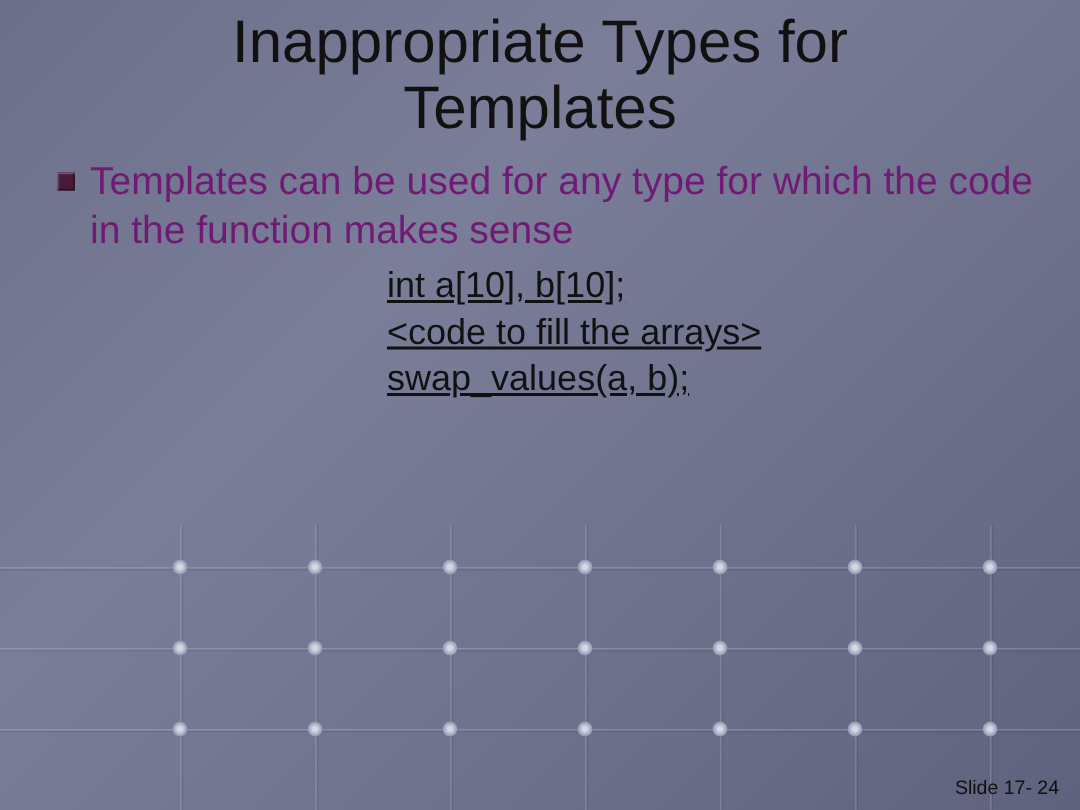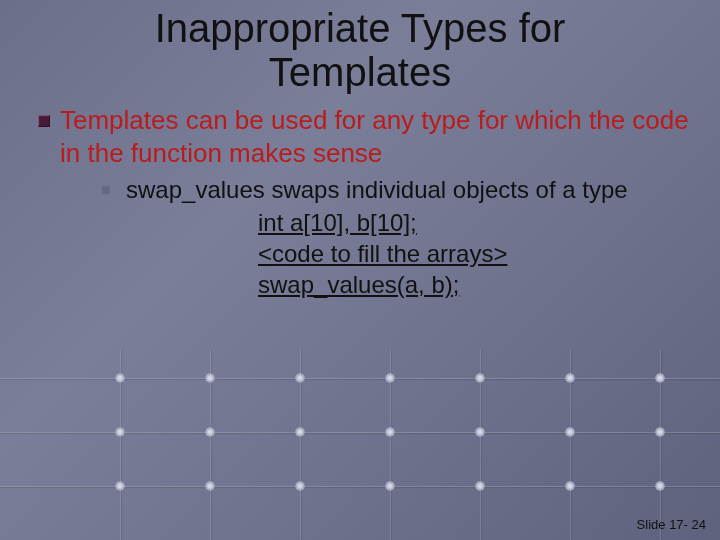--- a/index.html
+++ b/index.html
@@ -59,21 +59,21 @@
   }
 
   .content {
     padding: 10px 30px 0 38px;
   }
 
   .main-bullet {
     font-size: 26px;
     line-height: 1.25;
     display: flex;
-    color: #b91c1c;
+    color: #701a75;
   }
   .main-bullet .bul {
     width: 12px;
     height: 12px;
     background: #4a1a3a;
     margin-top: 11px;
     margin-right: 10px;
     flex: 0 0 12px;
     box-shadow: inset -1px -1px 1px rgba(0,0,0,0.4), inset 1px 1px 1px rgba(255,255,255,0.3);
   }
@@ -160,24 +160,20 @@
   </div>
 
   <div class="content">
 
     <div class="main-bullet">
       <span class="bul"></span>
       <span>Templates can be used for any type for which the code in the function makes sense</span>
     </div>
 
     <div class="sub-list">
-      <div class="sub-item">
-        <span class="sq"></span>
-        <span class="txt">swap_values swaps individual objects of a type</span>
-      </div>
     </div>
 
     <div class="code-block">
       <div>int a[10], b[10];</div>
       <div>&lt;code to fill the arrays&gt;</div>
       <div>swap_values(a, b);</div>
     </div>
 
   </div>
 

